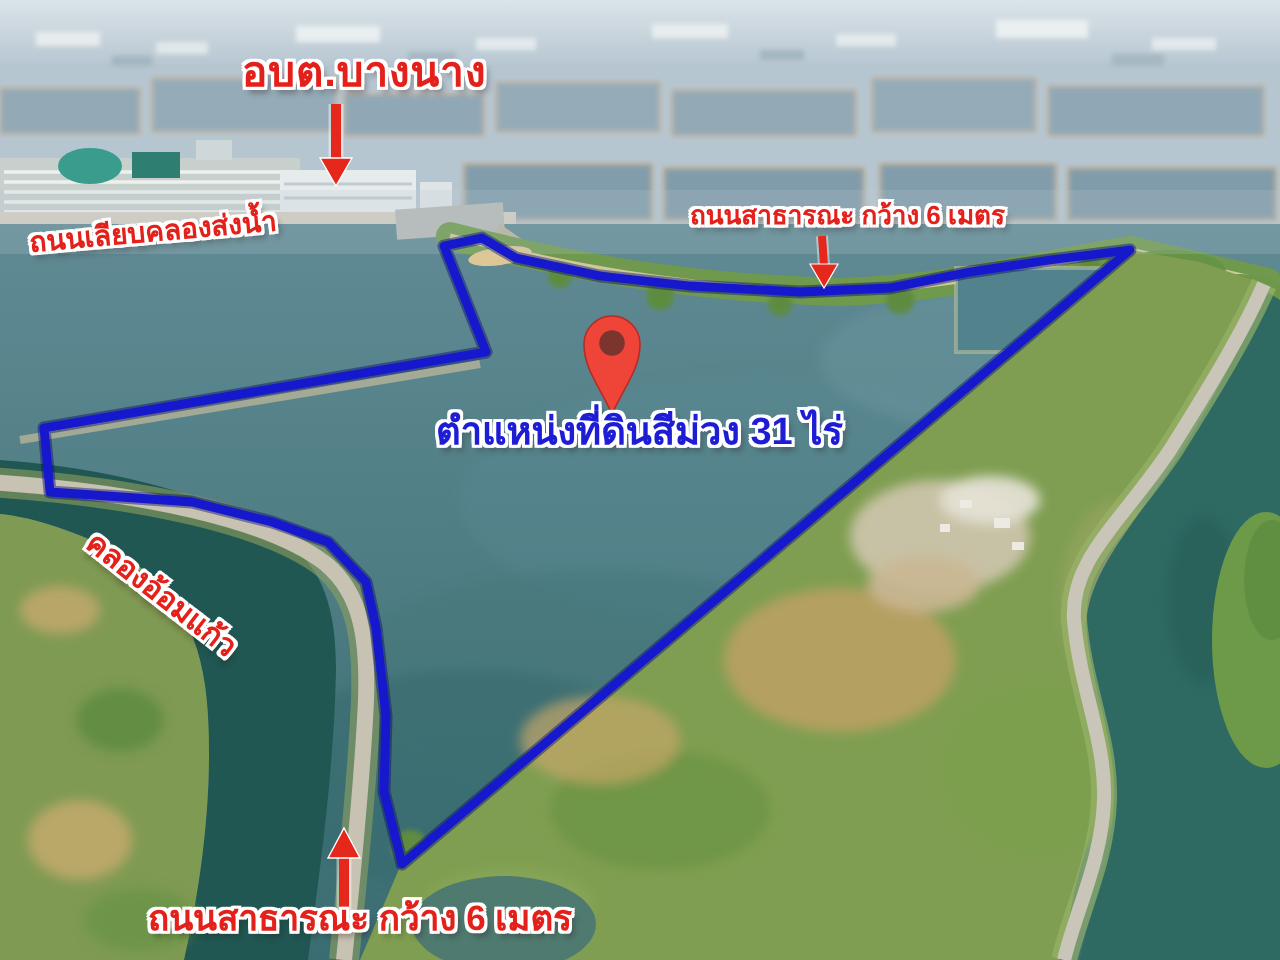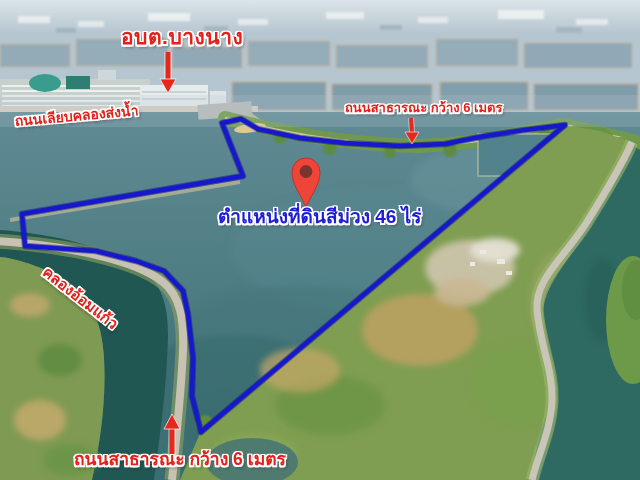--- a/index.html
+++ b/index.html
@@ -226,17 +226,17 @@
 
   <g>
     <path d="M306 207 C 299 192 292 184 292 172 A 14 14 0 1 1 320 172 C 320 184 313 192 306 207 Z" fill="#ef4438" stroke="#b52c24" stroke-width=".8"></path>
     <circle cx="306" cy="171.5" r="6.4" fill="#7c352e"></circle>
   </g>
 </svg>
 
 <div class="lbl red" id="lbl-obt">อบต.บางนาง</div>
 <div class="lbl red" id="lbl-canal-road">ถนนเลียบคลองส่งน้ำ</div>
 <div class="lbl red" id="lbl-road-top">ถนนสาธารณะ กว้าง 6 เมตร</div>
-<div class="lbl blue" id="lbl-parcel">ตำแหน่งที่ดินสีม่วง 46 ไร่</div>
+<div class="lbl blue" id="lbl-parcel">ตำแหน่งที่ดินสีม่วง 31 ไร่</div>
 <div class="lbl red" id="lbl-khlong">คลองอ้อมแก้ว</div>
 <div class="lbl red" id="lbl-road-bottom">ถนนสาธารณะ กว้าง 6 เมตร</div>
 
 </div>
 
 </body></html>

